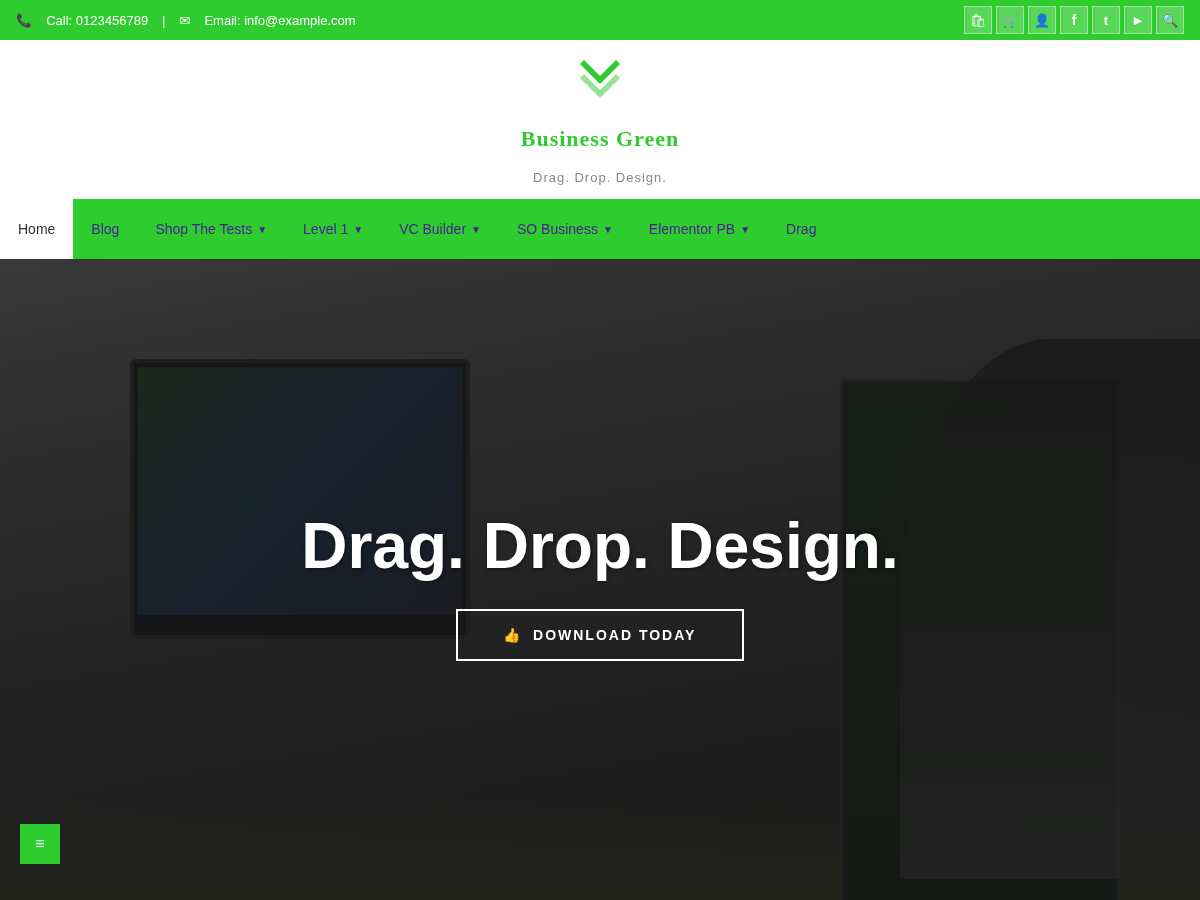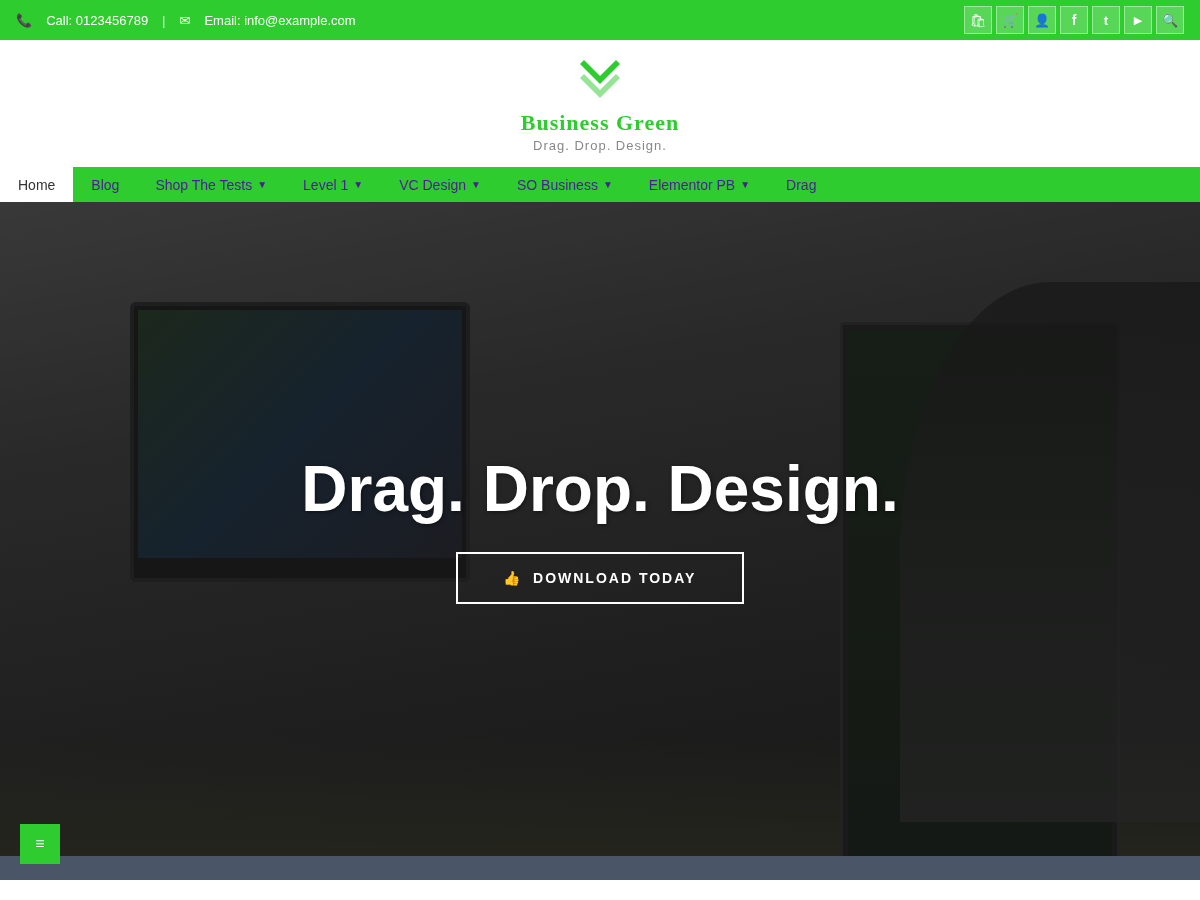--- a/index.html
+++ b/index.html
@@ -27,20 +27,21 @@
     }
 
     
     #header {
       background: white;
       display: flex;
       flex-direction: column;
       align-items: center;
       justify-content: center;
       padding: 18px 0 14px;
+      gap: 16px;
     }
     #logo-icon {
       font-size: 36px;
       color: #2ecc2e;
       font-weight: bold;
       line-height: 1;
       margin-bottom: 4px;
     }
     #brand-name {
       font-size: 22px;
@@ -54,21 +55,21 @@
       color: #888;
       letter-spacing: 1px;
       margin-top: 2px;
     }
 
     
     #navbar {
       background: #2ecc2e;
       display: flex;
       align-items: stretch;
-      height: 35px;
+      height: 60px;
     }
     .nav-item {
       display: flex;
       align-items: center;
       padding: 0 18px;
       color: #4c1d95;
       font-size: 14px;
       cursor: pointer;
       position: relative;
       gap: 5px;
@@ -202,21 +203,21 @@
   </div>
   <div class="nav-item">
     <span>Shop The Tests</span>
     <span class="nav-arrow">▼</span>
   </div>
   <div class="nav-item">
     <span>Level 1</span>
     <span class="nav-arrow">▼</span>
   </div>
   <div class="nav-item">
-    <span>VC Design</span>
+    <span>VC Builder</span>
     <span class="nav-arrow">▼</span>
   </div>
   <div class="nav-item">
     <span>SO Business</span>
     <span class="nav-arrow">▼</span>
   </div>
   <div class="nav-item">
     <span>Elementor PB</span>
     <span class="nav-arrow">▼</span>
   </div>

